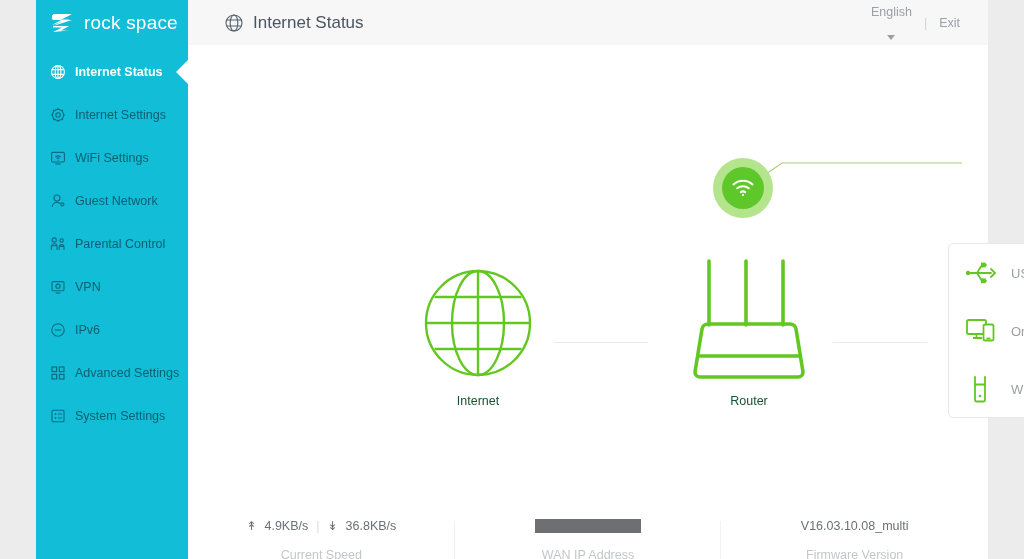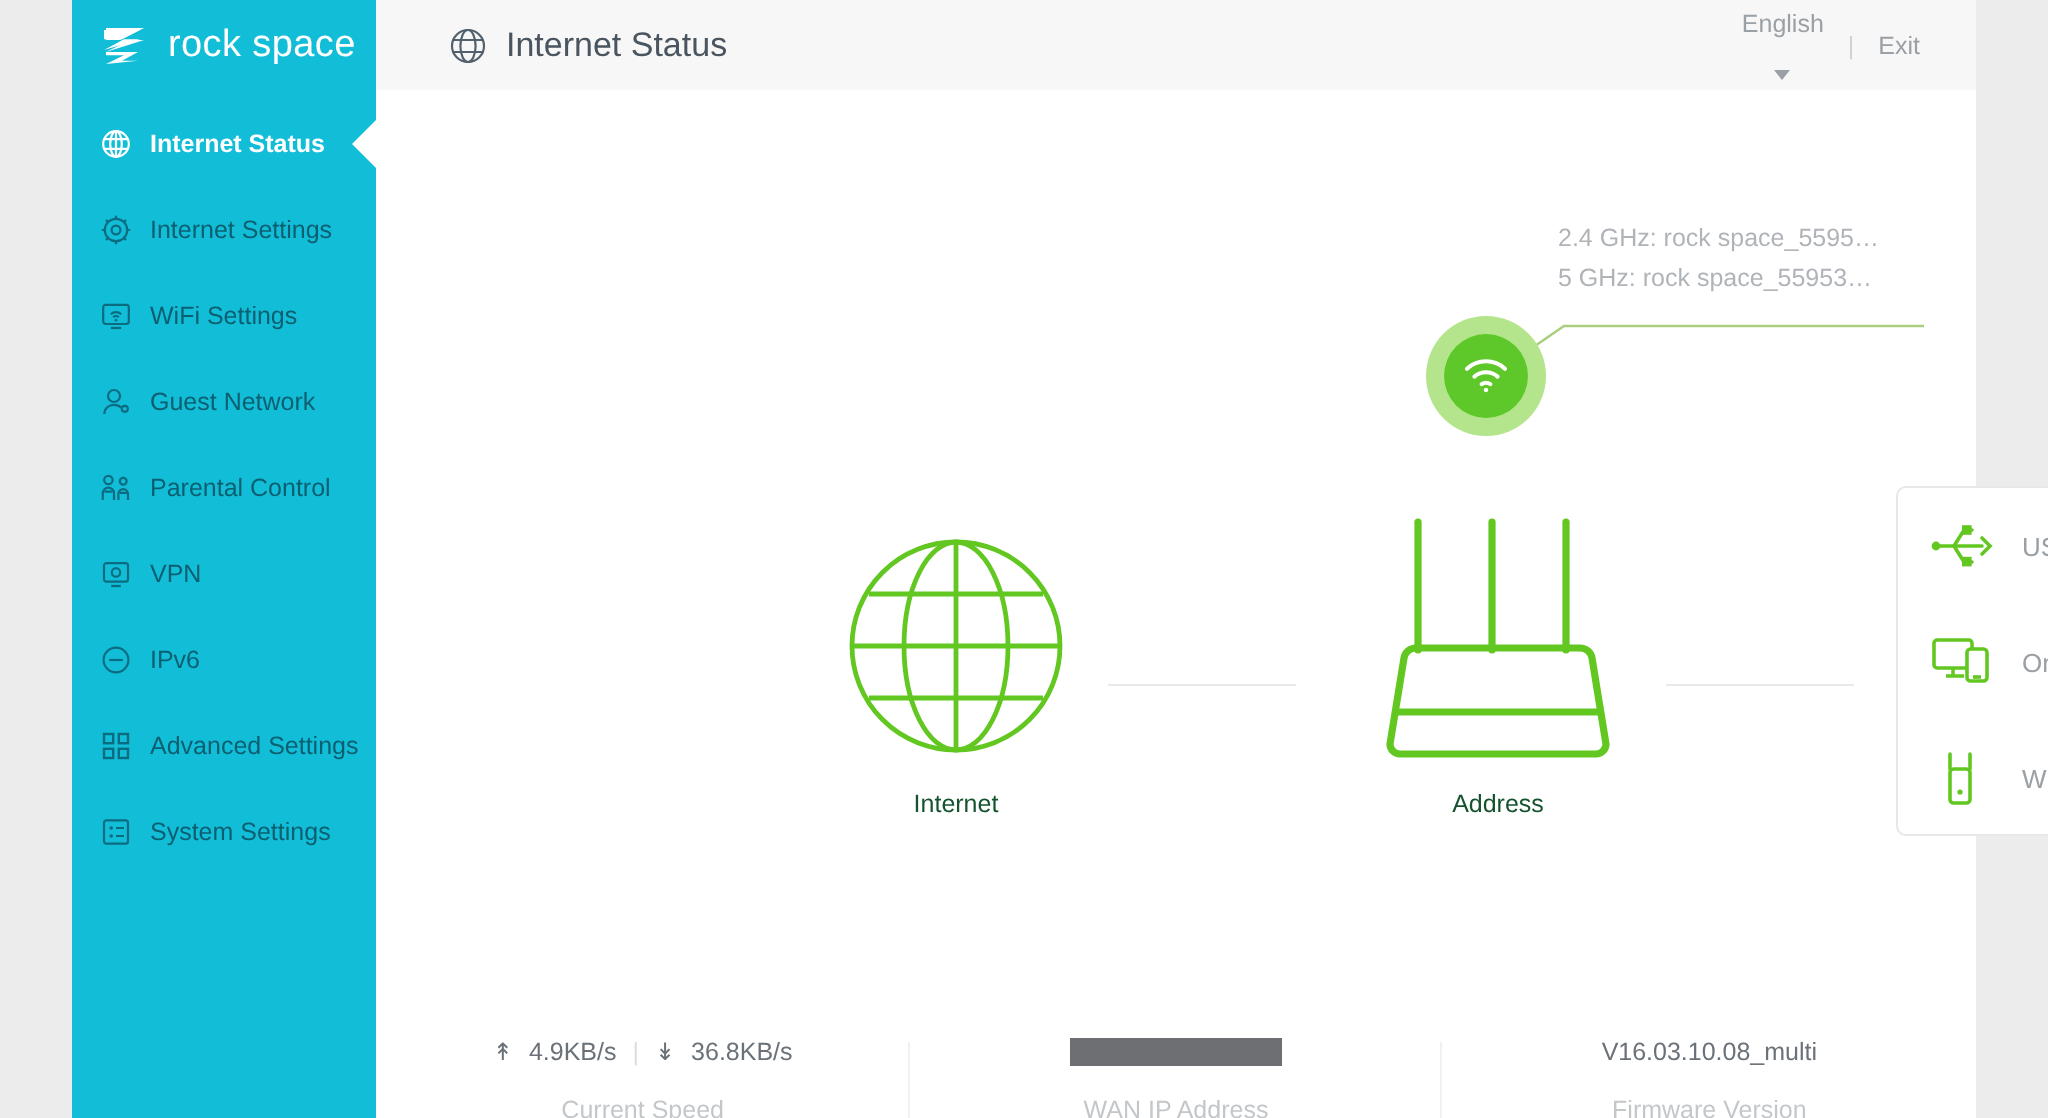--- a/index.html
+++ b/index.html
@@ -303,24 +303,20 @@
           <span>English</span>
           <span class="caret"></span>
         </span>
         <span class="vsep">|</span>
         <span class="exit">Exit</span>
       </div>
     </div>
 
     <div class="canvas">
 
-      <div class="ssid">
-        <div>2.4 GHz: rock space_5595…</div>
-        <div>5 GHz: rock space_55953…</div>
-      </div>
 
       <svg class="leader" viewBox="0 0 220 40">
         <path d="M2 32 L34 10 L214 10" fill="none" stroke="#aacd7e" stroke-width="1.2"></path>
       </svg>
 
       <div class="wifi-badge">
         <span class="wifi-halo"></span>
         <span class="wifi-core">
           <svg viewBox="0 0 24 18" fill="none" stroke="#ffffff" stroke-width="2" stroke-linecap="round">
             <path d="M2.5 5.4a14 14 0 0 1 19 0"></path>
@@ -345,21 +341,21 @@
       </div>
 
       <div class="node node-router">
         <svg width="132" height="127" viewBox="0 0 132 127" fill="none" stroke="#63c722" stroke-width="3.6" stroke-linecap="round">
           <line x1="26" y1="9" x2="26" y2="73"></line>
           <line x1="63" y1="9" x2="63" y2="73"></line>
           <line x1="100" y1="9" x2="100" y2="73"></line>
           <path d="M12 120 L19 77 a6 6 0 0 1 6-5 h82 a6 6 0 0 1 6 5 l7 43 a5 5 0 0 1-5 5 H17 a5 5 0 0 1-5-5 z" stroke-linejoin="round"></path>
           <path d="M15 104 h102"></path>
         </svg>
-        <div class="cap">Address</div>
+        <div class="cap">Router</div>
       </div>
 
       <div class="infobox">
 
         <div class="info-row">
           <span class="ico">
             <svg viewBox="0 0 32 30" fill="none" stroke="#63c722" stroke-width="1.8" stroke-linecap="round">
               <path d="M4 15h22"></path>
               <circle cx="3" cy="15" r="2.2" fill="#63c722" stroke="none"></circle>
               <path d="M12 15 L17 7 h4"></path>

